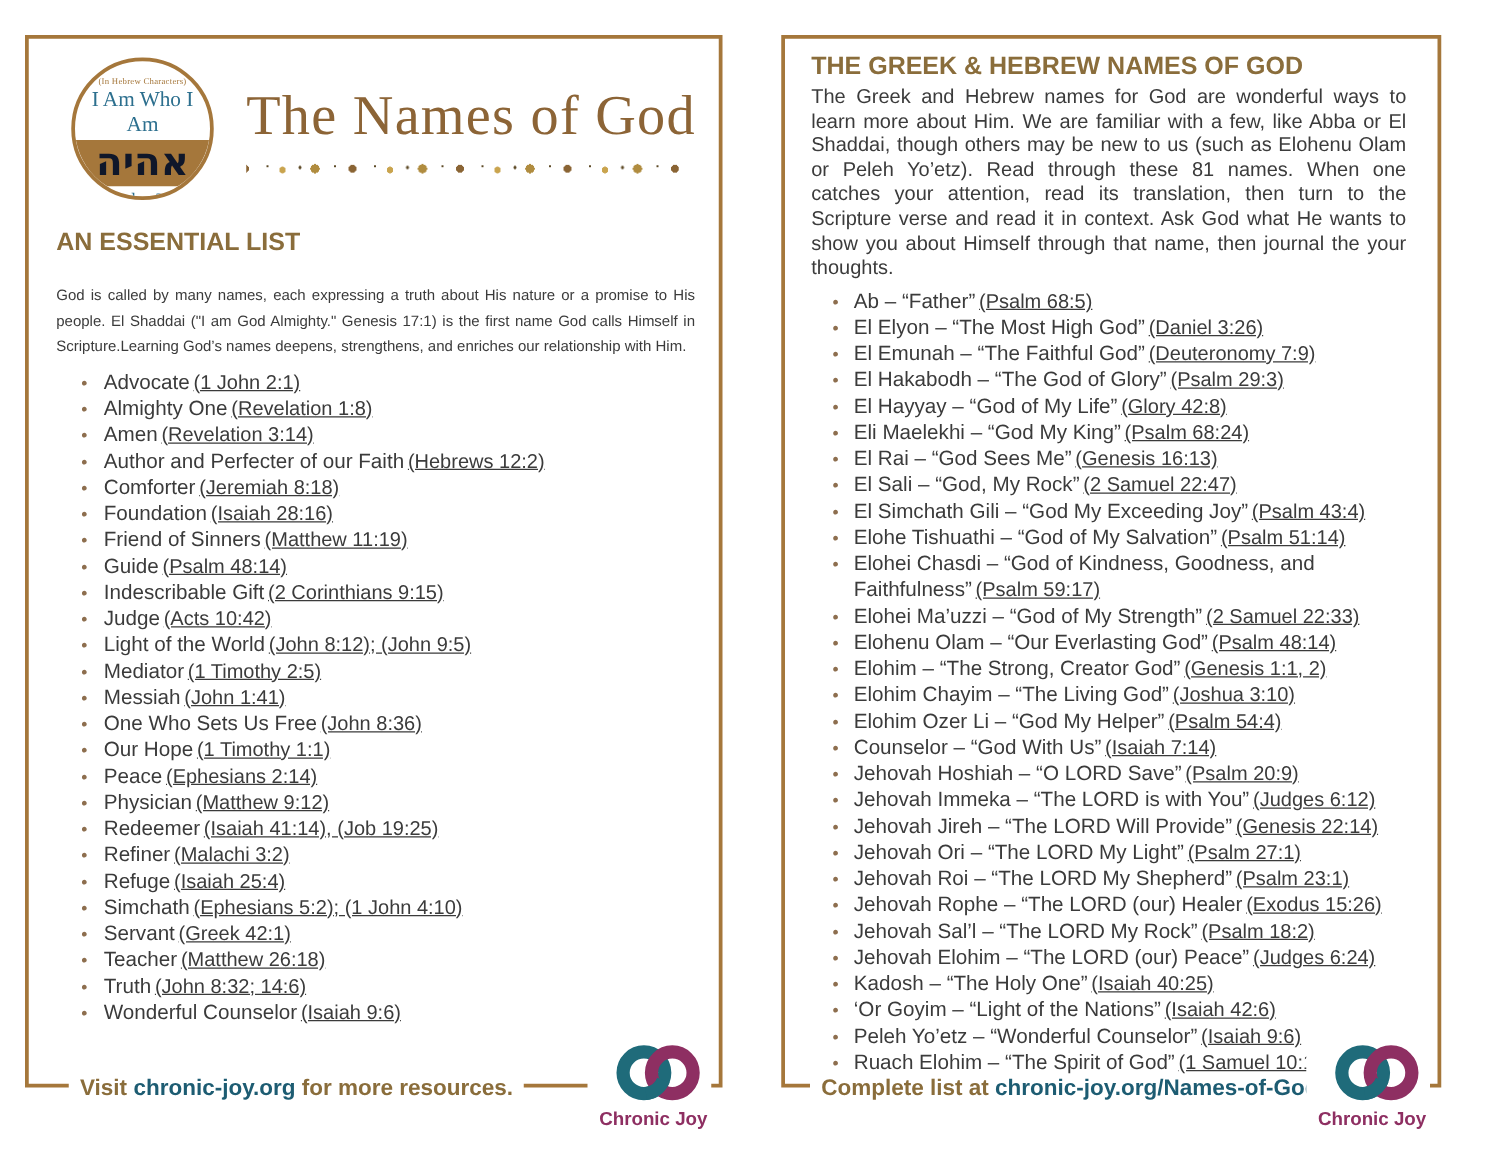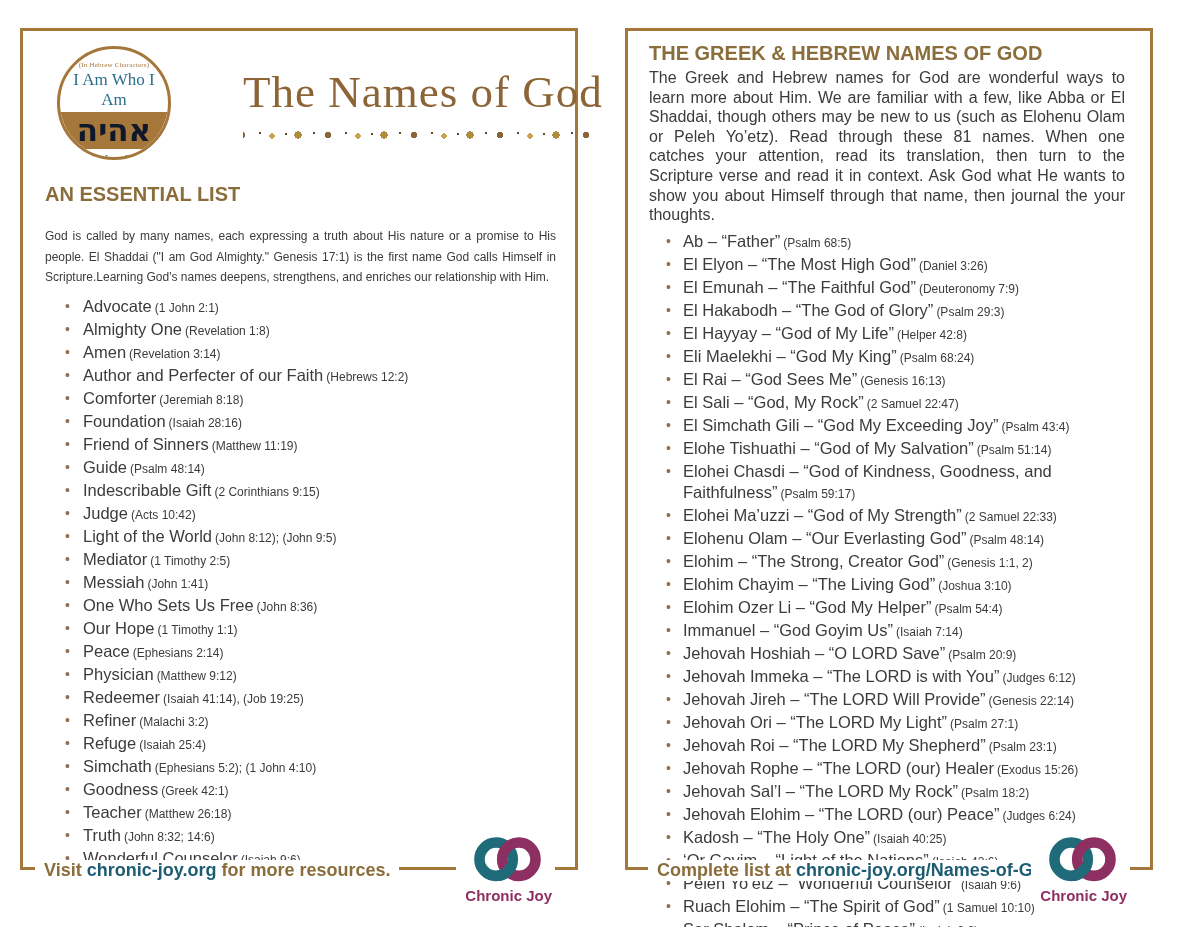--- a/index.html
+++ b/index.html
@@ -8,21 +8,21 @@
   }
   *{margin:0;padding:0;box-sizing:border-box;}
   body{background:#fff;}
   #page{position:relative;width:1200px;height:927px;background:#fff;
         font-family:"Liberation Sans",sans-serif;color:var(--ink);overflow:hidden;}
   .panel{position:absolute;top:28px;background:#fff;border:3px solid var(--gold);}
   #left-panel{left:20px;width:558px;height:842px;}
   #right-panel{left:625px;width:528px;height:842px;}
 
   
-  .lp-head{display:flex;align-items:center;margin:15px 12px 0 34px;gap:46px;}
+  .lp-head{display:flex;align-items:center;margin:15px 12px 0 34px;}
   .logo-circle{width:114px;height:114px;border-radius:50%;border:3px solid var(--gold);
                overflow:hidden;background:#fff;flex-shrink:0;text-align:center;
                font-family:"Liberation Serif",serif;}
   .lc-top{margin-top:12px;font-size:7px;color:var(--gold);letter-spacing:.2px;}
   .lc-iam{font-size:17px;color:#2c6f8e;margin-top:1px;}
   .lc-band{background:var(--gold);color:#0f172a;font-size:31px;font-weight:bold;
            line-height:37px;margin-top:2px;font-family:"DejaVu Sans",sans-serif;}
   .lc-verse{font-size:14px;color:#2c6f8e;margin-top:4px;}
   .title-wrap{margin-left:26px;flex:1;}
   .page-title{font-family:Liberation Serif, serif;font-size:45px;color:var(--title);
@@ -47,31 +47,31 @@
   #left-panel .intro{margin:20px 19px 0 22px;font-size:12px;line-height:20.5px;}
   #right-panel .intro{margin:3px 25px 0 21px;font-size:16px;line-height:19.6px;}
 
   ul.names{list-style:none;}
   #left-panel ul.names{margin:8px 16px 0 22px;}
   #right-panel ul.names{margin:6px 8px 0 21px;}
   ul.names li{position:relative;padding-left:19px;font-size:16.5px;line-height:21px;color:var(--ink);}
   #left-panel ul.names li{padding-left:20px;margin-left:18px;}
   #right-panel ul.names li{margin-left:15px;}
   ul.names li::before{content:"•";position:absolute;left:2px;top:0;color:var(--bullet);font-size:14px;}
-  .rf{font-size:12px;margin-left:3px;}
+  .rf{font-size:16px;margin-left:3px;text-decoration:underline;}
 
   
-  .panel-footer{position:absolute;bottom:-14px;left:12px;background:#fff;
+  .panel-footer{position:absolute;bottom:-14px;left:32px;background:#fff;
                 padding:0 9px;font-size:18px;font-weight:600;color:var(--heading);white-space:nowrap;}
   .panel-footer .link{color:var(--teal);font-weight:700;text-decoration:none;cursor:pointer;}
   #right-panel .panel-footer{font-weight:700;left:20px;}
 
   
-  .cj-badge{position:absolute;right:20px;bottom:-37px;background:#fff;
-            padding:2px 3px 0 9px;text-align:center;}
+  .cj-badge{position:absolute;right:6px;bottom:-37px;background:#fff;
+            padding:2px 3px 0 9px;text-align:right;}
   .cj-name{font-size:15px;font-weight:700;color:var(--purple);margin-top:-5px;
            font-family:"Liberation Sans",sans-serif;}
 </style>
 </head>
 <body>
 
 <div id="page">
 
   <div class="panel" id="left-panel">
     <div class="lp-head">
@@ -170,21 +170,21 @@
 
         <li>
           <span class="nm">Refuge</span><span class="rf">(Isaiah 25:4)</span>
         </li>
 
         <li>
           <span class="nm">Simchath</span><span class="rf">(Ephesians 5:2); (1 John 4:10)</span>
         </li>
 
         <li>
-          <span class="nm">Goodness</span><span class="rf">(Greek 42:1)</span>
+          <span class="nm">Servant</span><span class="rf">(Greek 42:1)</span>
         </li>
 
 
         <li>
           <span class="nm">Teacher</span><span class="rf">(Matthew 26:18)</span>
         </li>
 
         <li>
           <span class="nm">Truth</span><span class="rf">(John 8:32; 14:6)</span>
         </li>
@@ -224,21 +224,21 @@
 
         <li>
           <span class="nm">El Emunah – “The Faithful God”</span><span class="rf">(Deuteronomy 7:9)</span>
         </li>
 
         <li>
           <span class="nm">El Hakabodh – “The God of Glory”</span><span class="rf">(Psalm 29:3)</span>
         </li>
 
         <li>
-          <span class="nm">El Hayyay – “God of My Life”</span><span class="rf">(Helper 42:8)</span>
+          <span class="nm">El Hayyay – “God of My Life”</span><span class="rf">(Glory 42:8)</span>
         </li>
 
         <li>
           <span class="nm">Eli Maelekhi – “God My King”</span><span class="rf">(Psalm 68:24)</span>
         </li>
 
         <li>
           <span class="nm">El Rai – “God Sees Me”</span><span class="rf">(Genesis 16:13)</span>
         </li>
 
@@ -272,21 +272,21 @@
 
         <li>
           <span class="nm">Elohim Chayim – “The Living God”</span><span class="rf">(Joshua 3:10)</span>
         </li>
 
         <li>
           <span class="nm">Elohim Ozer Li – “God My Helper”</span><span class="rf">(Psalm 54:4)</span>
         </li>
 
         <li>
-          <span class="nm">Immanuel – “God Goyim Us”</span><span class="rf">(Isaiah 7:14)</span>
+          <span class="nm">Counselor – “God With Us”</span><span class="rf">(Isaiah 7:14)</span>
         </li>
 
         <li>
           <span class="nm">Jehovah Hoshiah – “O LORD Save”</span><span class="rf">(Psalm 20:9)</span>
         </li>
 
         <li>
           <span class="nm">Jehovah Immeka – “The LORD is with You”</span><span class="rf">(Judges 6:12)</span>
         </li>
 

